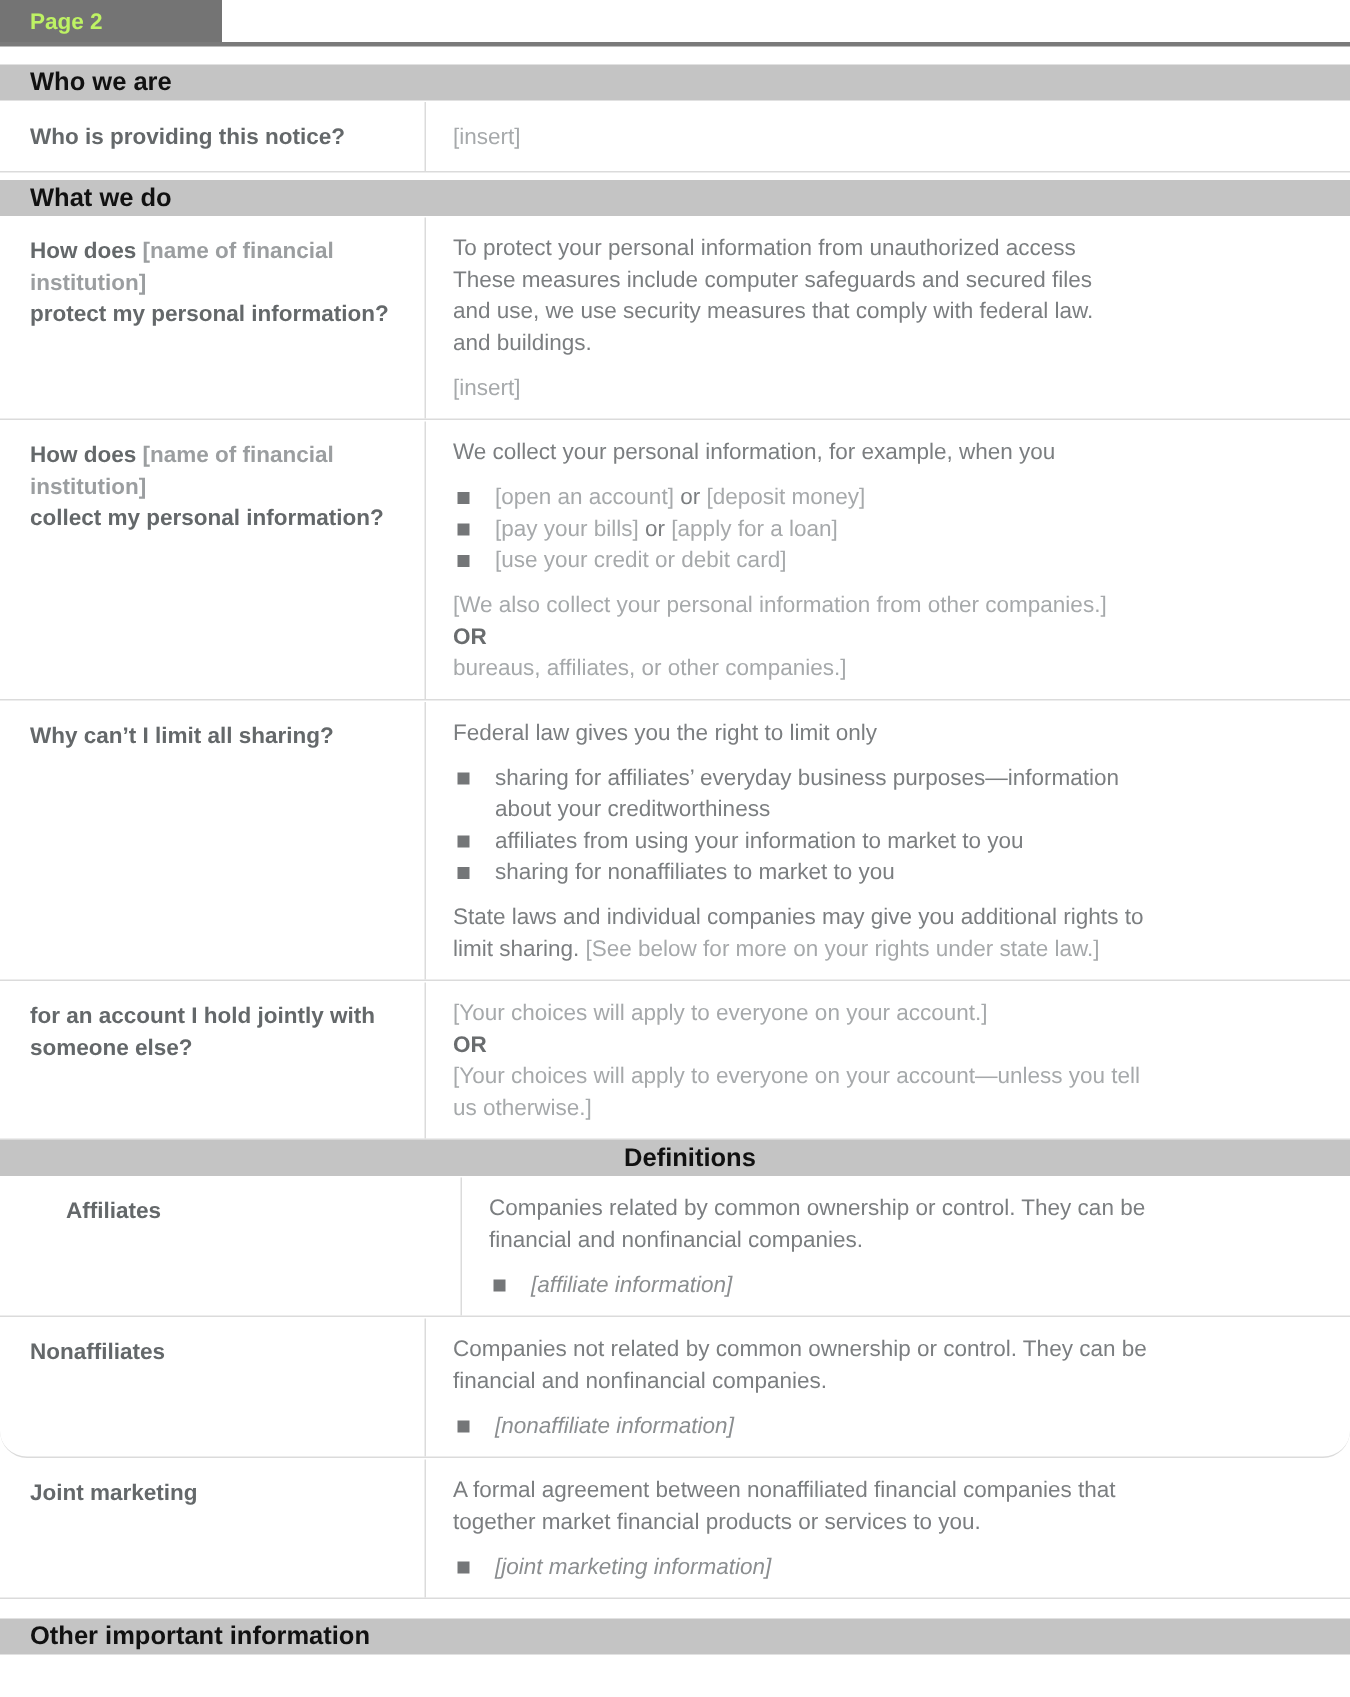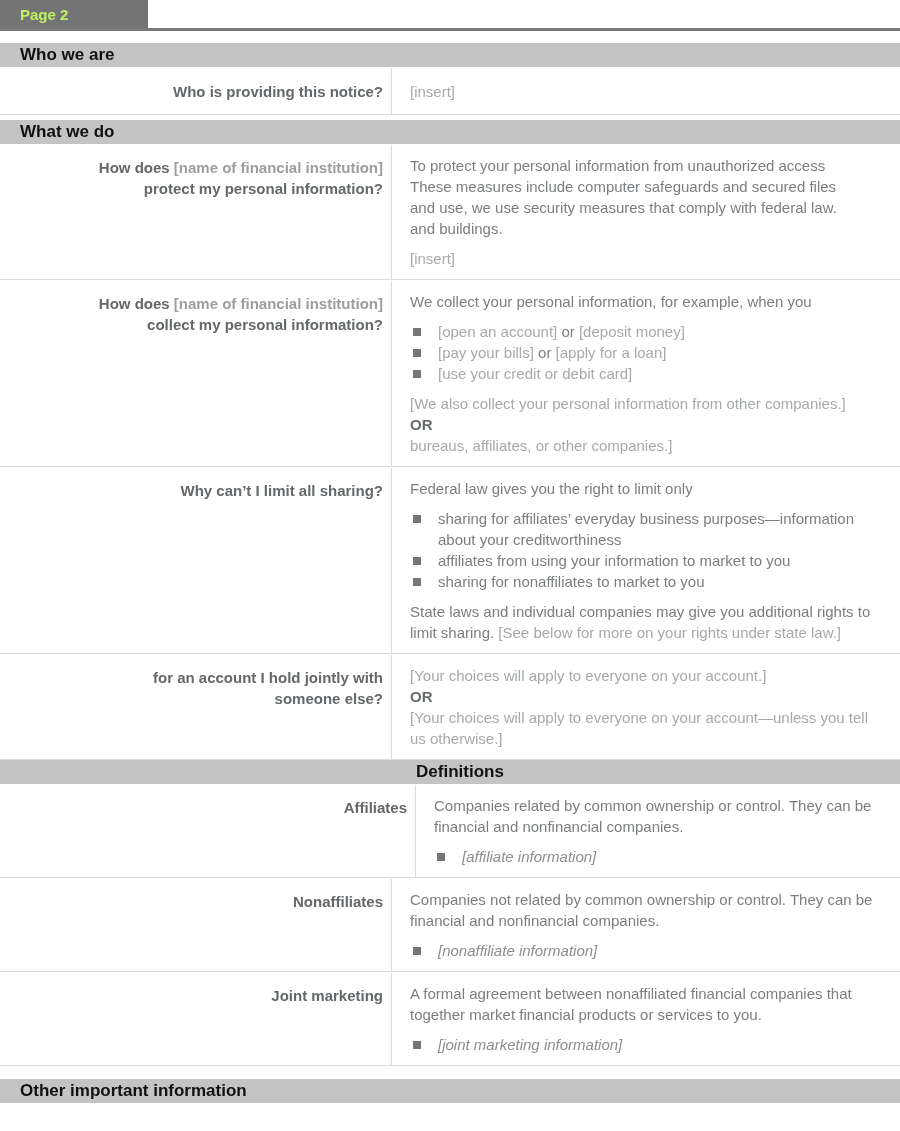--- a/index.html
+++ b/index.html
@@ -25,24 +25,23 @@
   .bar.who   { margin-top: 12px; }
   .bar.what  { margin-top: 5px; }
   .bar.defs  { margin-top: 0; justify-content: center; }
   .bar.other { margin-top: 13px; }
   .row {
     display: flex; background: #fff;
     border-bottom: 1px solid var(--border, #dbdbdb);
     margin-top: 1px;
   }
   .qcell {
-    width: 392px; flex: none;
+    width: 284px; flex: none;
     padding: 12px 8px 12px 20px;
     border-right: 1px solid var(--border, #dbdbdb);
-    text-align: right;
   }
   .acell { flex: 1; padding: 10px 24px 10px 18px; }
   .q, .q-line {
     font-size: 15px; font-weight: bold; line-height: 21px;
     color: var(--question-text, #64686a);
   }
   .q-muted { color: var(--question-placeholder, #9b9ea0); }
   .a { font-size: 15px; line-height: 21px; color: var(--body-text, #7b7e80); }
   .line { line-height: 21px; }
   .muted { color: var(--placeholder-text, #a6a9ab); }
@@ -57,21 +56,21 @@
   }
   .b-body { margin-left: 17px; }
   .def-note { font-style: italic; color: var(--definition-note, #8b8e90); }
   .row.who-row  { min-height: 46px; }
   .row.who-row .qcell, .row.who-row .acell { padding-top: 13px; }
   .row.protect  { min-height: 118px; }
   .row.collect  { min-height: 185px; }
   .row.limit    { min-height: 172px; }
   .row.joint    { min-height: 104px; }
   .row.def-a    { min-height: 88px; padding-left: 24px; }
-  .row.def-b    { min-height: 84px; }
+  .row.def-b    { min-height: 84px; border-radius: 18px; }
   .row.def-c    { min-height: 85px; }
 </style>
 </head>
 <body>
 
 <div class="tab">
   <span>Page 2</span>
 </div>
 <div class="rule"></div>
 

